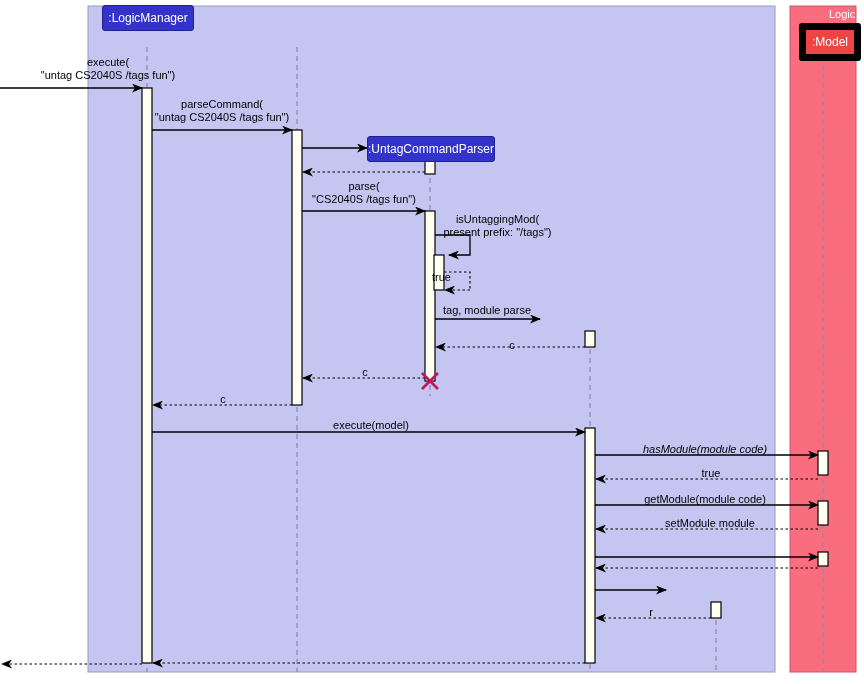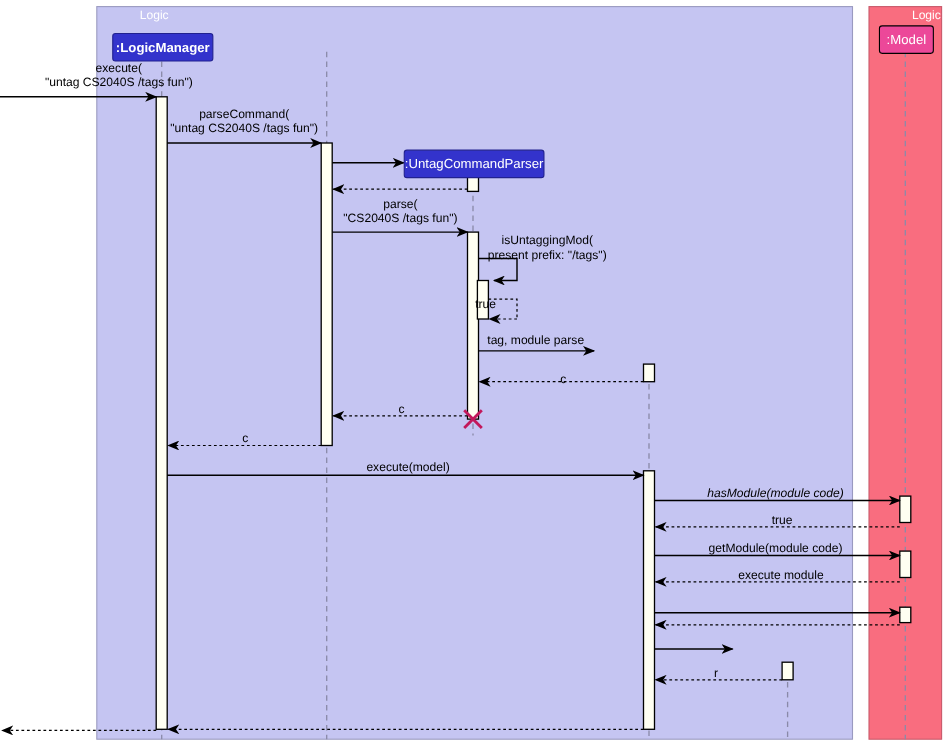--- a/index.html
+++ b/index.html
@@ -41,22 +41,22 @@
     align-items: center;
     justify-content: center;
     border-radius: 3px;
     white-space: pre;
   }
   .p-logic {
     background: #3333cc;
     border: 1px solid #21218f;
   }
   .p-model {
-    background: #ec4899;
-    border: 1px solid #000000;
+    background: #ef4444;
+    border: 7px solid #000000;
   }
   .frame-title {
     position: absolute;
     color: #ffffff;
     font-size: 11px;
     font-family: "Liberation Sans", sans-serif;
     white-space: pre;
     padding-left: 39px;
   }
 </style>
@@ -141,36 +141,36 @@
 
     <g stroke="#c2185b" stroke-width="2.6">
       <line x1="422" y1="373" x2="438" y2="389"></line>
       <line x1="438" y1="373" x2="422" y2="389"></line>
     </g>
   </svg>
 
   <div class="frame-title" style="left:88px; top:8px; width:687px;">Logic</div>
   <div class="frame-title" style="left:790px; top:8px; width:66px;">Logic</div>
 
-  <div class="participant p-logic" style="left:102px; top:30px; width:90px; height:24px;font-weight:bold;">:LogicManager</div>
+  <div class="participant p-logic" style="left:102px; top:5px; width:90px; height:24px;">:LogicManager</div>
   <div class="participant p-logic" style="left:367px; top:136px; width:126px; height:24px;">:UntagCommandParser</div>
   <div class="participant p-model" style="left:799px; top:23px; width:48px; height:24px;">:Model</div>
 
   <div class="lbl" style="left:0px; top:56px; width:144px;margin-left:36px;">execute(
 "untag CS2040S /tags fun")</div>
   <div class="lbl" style="left:152px; top:98px; width:140px;">parseCommand(
 "untag CS2040S /tags fun")</div>
   <div class="lbl" style="left:302px; top:180px; width:124px;">parse(
 "CS2040S /tags fun")</div>
   <div class="lbl" style="left:420px; top:213px; width:155px;">isUntaggingMod(
 present prefix: "/tags")</div>
   <div class="lbl" style="left:432px; top:271px; width:32px; text-align:left;">true</div>
   <div class="lbl" style="left:437px; top:304px; width:100px;">tag, module parse</div>
   <div class="lbl" style="left:497px; top:339px; width:30px;">c</div>
   <div class="lbl" style="left:350px; top:366px; width:30px;">c</div>
   <div class="lbl" style="left:208px; top:393px; width:30px;">c</div>
   <div class="lbl" style="left:311px; top:419px; width:120px;">execute(model)</div>
   <div class="lbl" style="left:620px; top:443px; width:170px;font-style:italic;">hasModule(module code)</div>
   <div class="lbl" style="left:690px; top:467px; width:42px;">true</div>
   <div class="lbl" style="left:620px; top:493px; width:170px;">getModule(module code)</div>
-  <div class="lbl" style="left:640px; top:517px; width:140px;">execute module</div>
+  <div class="lbl" style="left:640px; top:517px; width:140px;">setModule module</div>
   <div class="lbl" style="left:636px; top:606px; width:30px;">r</div>
 </div>
 
 </body></html>

